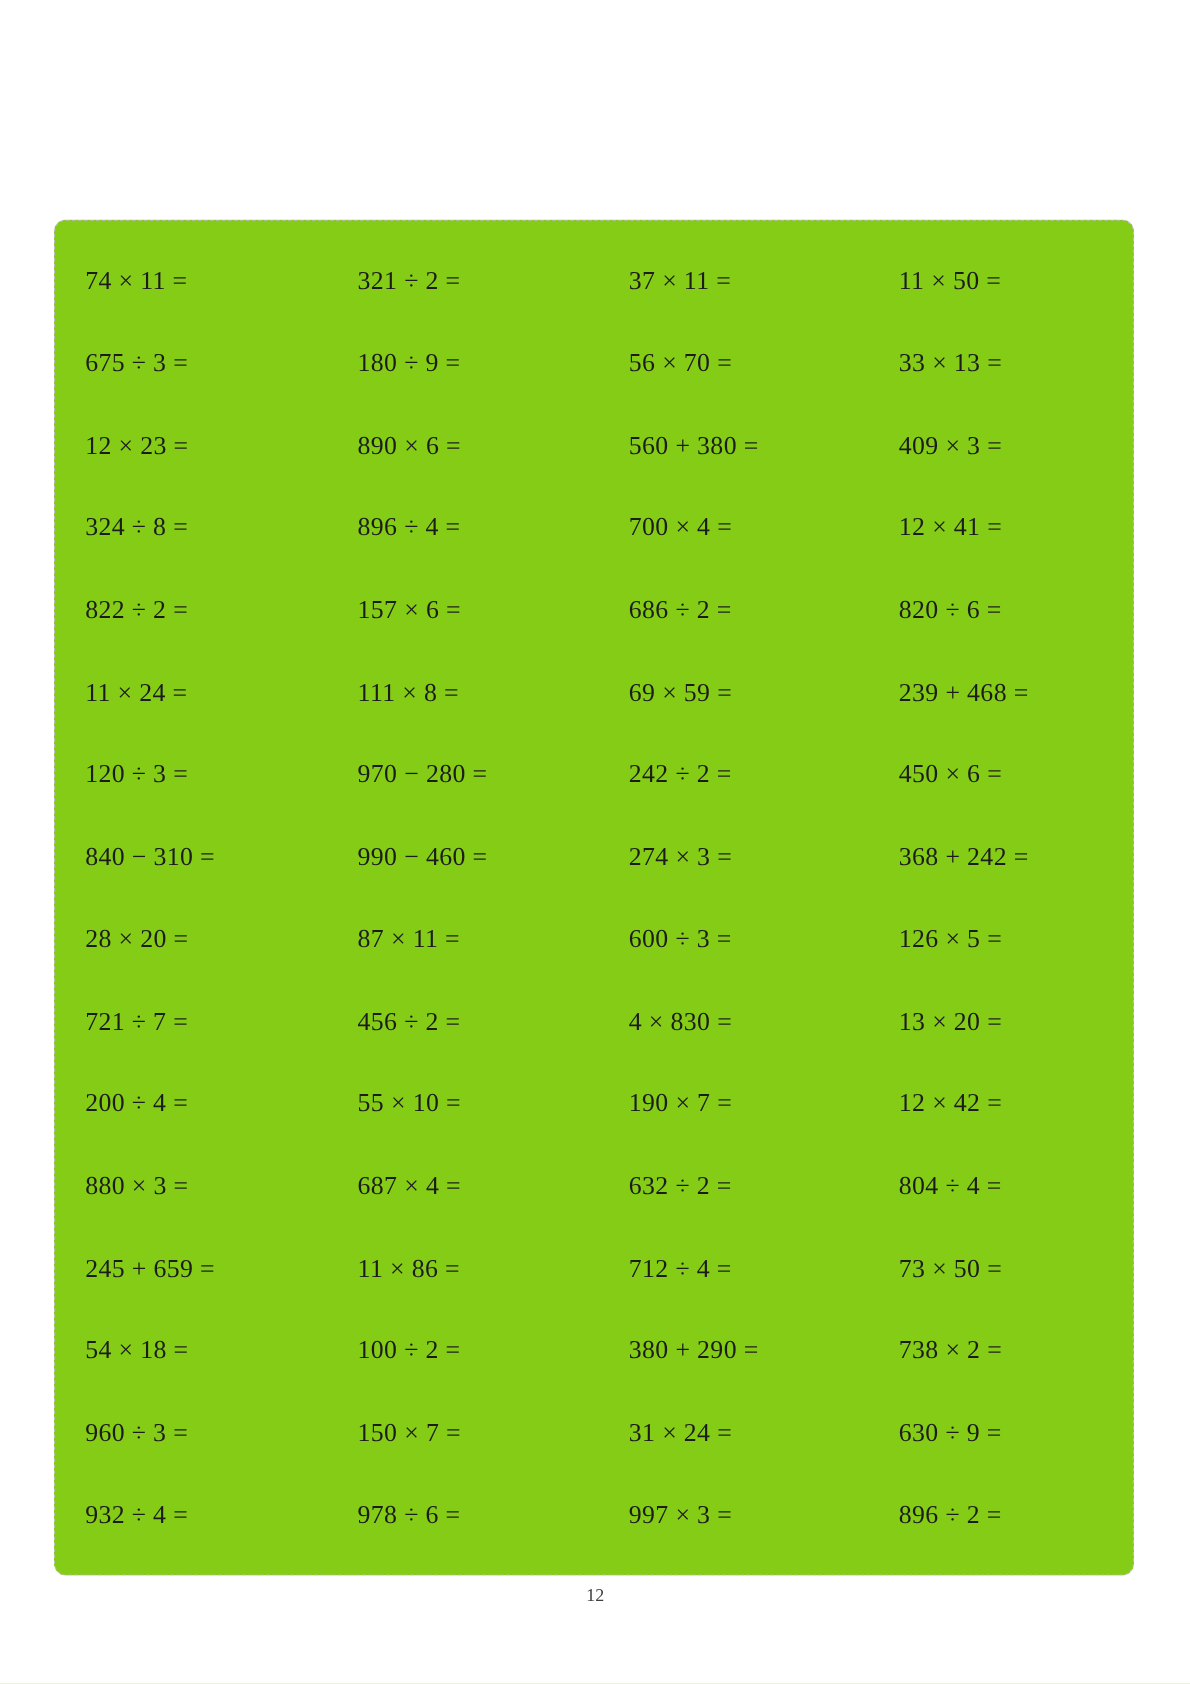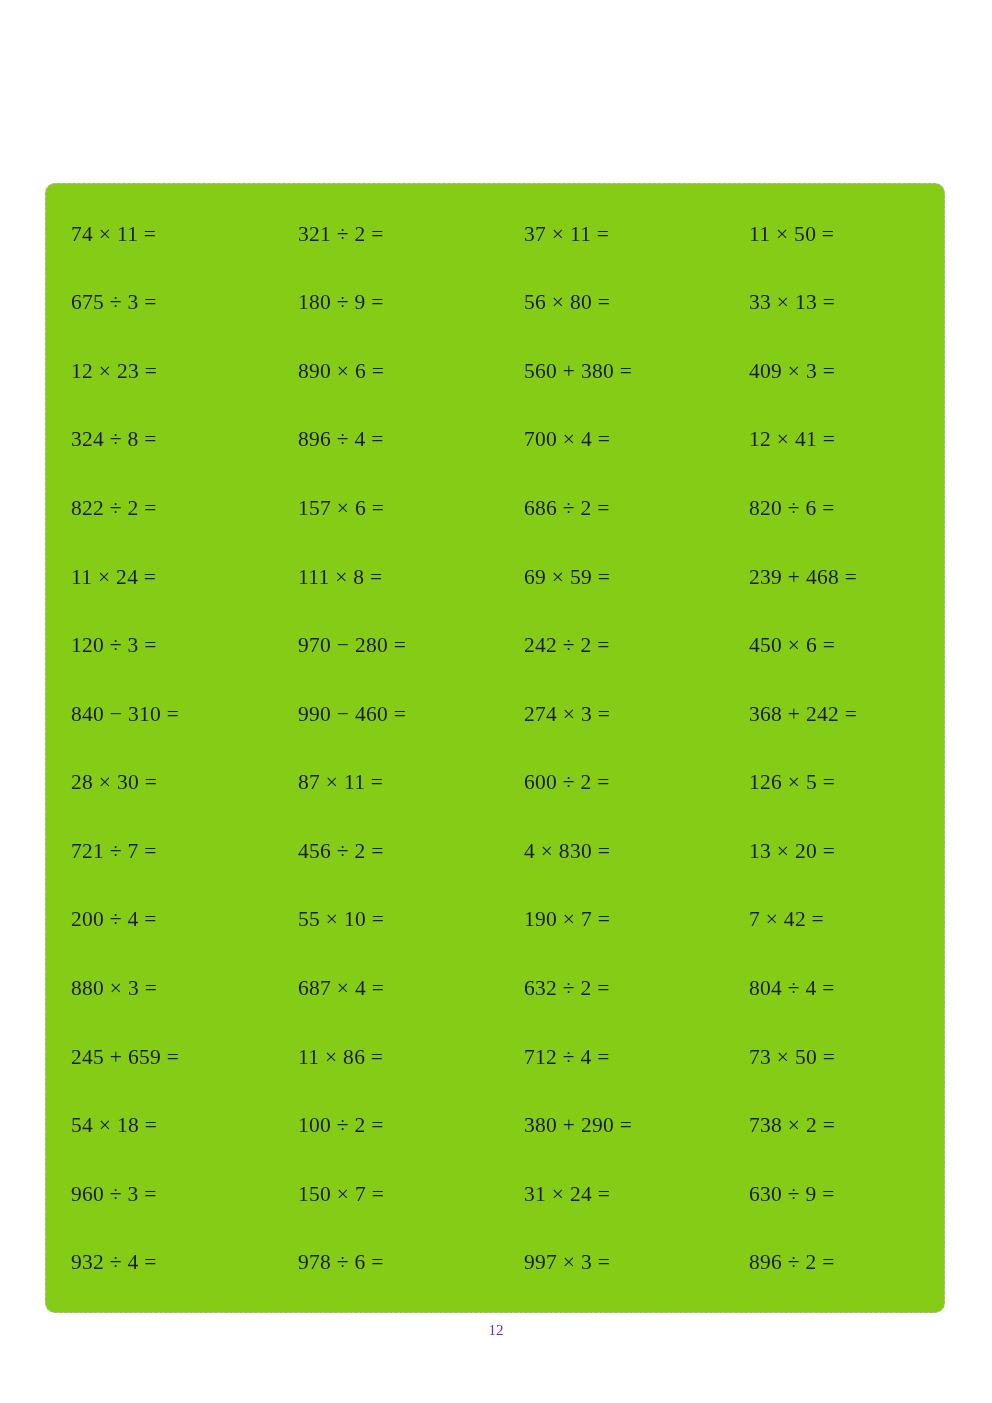--- a/index.html
+++ b/index.html
@@ -48,36 +48,36 @@
     font-family: "Liberation Serif", "DejaVu Serif", serif;
   }
 
   #page-number {
     position: absolute;
     left: 0;
     right: 0;
     top: 1322px;
     text-align: center;
     font-size: 15px;
-    color: #6d28d9;
+    color: #404040;
     font-family: "Liberation Serif", "DejaVu Serif", serif;
   }
 </style>
 </head>
 <body>
 
 <div id="worksheet-frame">
   <div id="problem-grid">
       <div class="problem-cell">74 × 11 =</div>
       <div class="problem-cell">321 ÷ 2 =</div>
       <div class="problem-cell">37 × 11 =</div>
       <div class="problem-cell">11 × 50 =</div>
       <div class="problem-cell">675 ÷ 3 =</div>
       <div class="problem-cell">180 ÷ 9 =</div>
-      <div class="problem-cell">56 × 80 =</div>
+      <div class="problem-cell">56 × 70 =</div>
       <div class="problem-cell">33 × 13 =</div>
       <div class="problem-cell">12 × 23 =</div>
       <div class="problem-cell">890 × 6 =</div>
       <div class="problem-cell">560 + 380 =</div>
       <div class="problem-cell">409 × 3 =</div>
       <div class="problem-cell">324 ÷ 8 =</div>
       <div class="problem-cell">896 ÷ 4 =</div>
       <div class="problem-cell">700 × 4 =</div>
       <div class="problem-cell">12 × 41 =</div>
       <div class="problem-cell">822 ÷ 2 =</div>
@@ -89,32 +89,32 @@
       <div class="problem-cell">69 × 59 =</div>
       <div class="problem-cell">239 + 468 =</div>
       <div class="problem-cell">120 ÷ 3 =</div>
       <div class="problem-cell">970 − 280 =</div>
       <div class="problem-cell">242 ÷ 2 =</div>
       <div class="problem-cell">450 × 6 =</div>
       <div class="problem-cell">840 − 310 =</div>
       <div class="problem-cell">990 − 460 =</div>
       <div class="problem-cell">274 × 3 =</div>
       <div class="problem-cell">368 + 242 =</div>
-      <div class="problem-cell">28 × 30 =</div>
+      <div class="problem-cell">28 × 20 =</div>
       <div class="problem-cell">87 × 11 =</div>
-      <div class="problem-cell">600 ÷ 2 =</div>
+      <div class="problem-cell">600 ÷ 3 =</div>
       <div class="problem-cell">126 × 5 =</div>
       <div class="problem-cell">721 ÷ 7 =</div>
       <div class="problem-cell">456 ÷ 2 =</div>
       <div class="problem-cell">4 × 830 =</div>
       <div class="problem-cell">13 × 20 =</div>
       <div class="problem-cell">200 ÷ 4 =</div>
       <div class="problem-cell">55 × 10 =</div>
       <div class="problem-cell">190 × 7 =</div>
-      <div class="problem-cell">7 × 42 =</div>
+      <div class="problem-cell">12 × 42 =</div>
       <div class="problem-cell">880 × 3 =</div>
       <div class="problem-cell">687 × 4 =</div>
       <div class="problem-cell">632 ÷ 2 =</div>
       <div class="problem-cell">804 ÷ 4 =</div>
       <div class="problem-cell">245 + 659 =</div>
       <div class="problem-cell">11 × 86 =</div>
       <div class="problem-cell">712 ÷ 4 =</div>
       <div class="problem-cell">73 × 50 =</div>
       <div class="problem-cell">54 × 18 =</div>
       <div class="problem-cell">100 ÷ 2 =</div>

